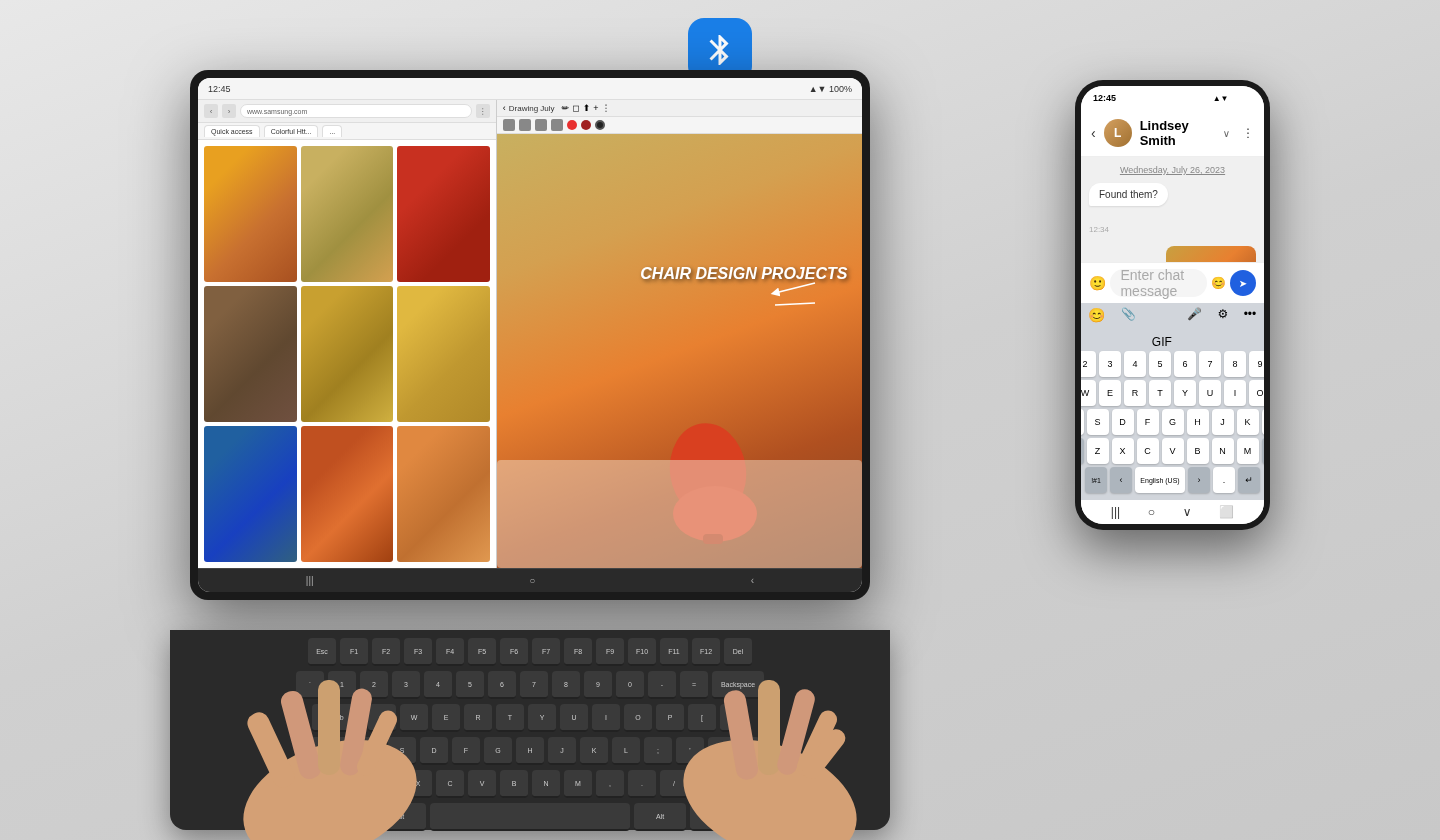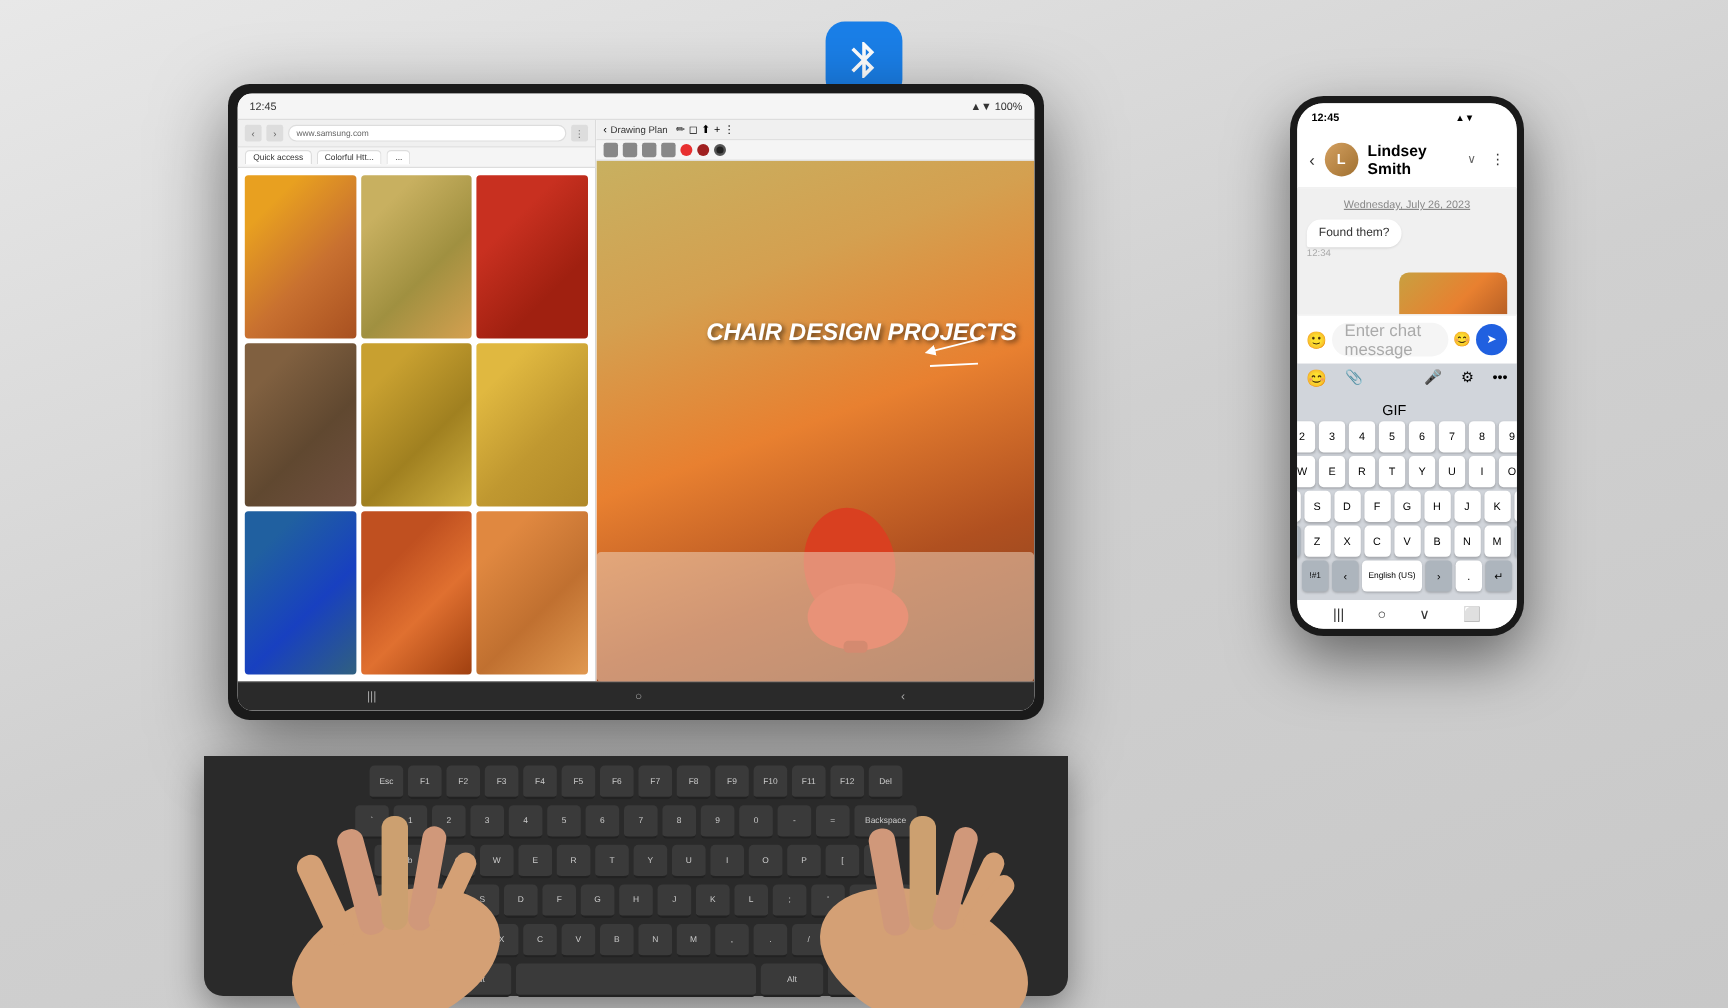--- a/index.html
+++ b/index.html
@@ -408,21 +408,21 @@
       display: inline-block;
       max-width: 80%;
       font-size: 10px;
       color: #333;
       box-shadow: 0 1px 2px rgba(0,0,0,0.1);
     }
 
     .message-time {
       font-size: 8px;
       color: #aaa;
-      margin-top: 0;
+      margin-top: 19px;
     }
 
     .message-image {
       width: 90px;
       height: 60px;
       background: linear-gradient(135deg, #c8a040, #e88030, #a05020);
       border-radius: 8px;
       margin-top: 4px;
     }
 
@@ -568,21 +568,21 @@
                 <div class="grid-img img-room7"></div>
                 <div class="grid-img img-room8"></div>
                 <div class="grid-img img-room9"></div>
               </div>
             </div>
           </div>
 
           <div class="drawing-panel">
             <div class="drawing-toolbar">
               <span style="font-size:9px;">‹</span>
-              <span class="drawing-toolbar-title">Drawing Plan</span>
+              <span class="drawing-toolbar-title">Drawing July</span>
               <span style="font-size:9px;">✏</span>
               <span style="font-size:9px;">◻</span>
               <span style="font-size:9px;">⬆</span>
               <span style="font-size:9px;">+</span>
               <span style="font-size:9px;">⋮</span>
             </div>
             <div class="drawing-tools">
               <div class="tool-icon" style="background:#888;"></div>
               <div class="tool-icon" style="background:#888;"></div>
               <div class="tool-icon" style="background:#888;"></div>
@@ -599,21 +599,21 @@
 
                   <ellipse cx="65" cy="55" rx="38" ry="48" fill="#d94020" transform="rotate(-8, 65, 55)"></ellipse>
 
                   <ellipse cx="72" cy="98" rx="42" ry="28" fill="#e04828"></ellipse>
 
                   <rect x="60" y="118" width="20" height="10" rx="4" fill="#b83818"></rect>
                 </svg>
 
                 <div style="position:absolute; bottom:0; left:0; right:0; height:25%; background: rgba(240,220,200,0.5); border-radius: 4px;"></div>
 
-                <div class="drawing-text-overlay" style="font-size:20px; font-weight:900; color:white; text-shadow: 2px 2px 4px rgba(0,0,0,0.6); font-style:italic; top:30%; right:4%; text-align:center; line-height:1.3; position:absolute;">CHAIR DESIGN PROJECTS</div>
+                <div class="drawing-text-overlay" style="font-size:16px; font-weight:900; color:white; text-shadow: 2px 2px 4px rgba(0,0,0,0.6); font-style:italic; top:30%; right:4%; text-align:center; line-height:1.3; position:absolute;">CHAIR DESIGN PROJECTS</div>
 
                 <svg style="position:absolute; top:32%; right:10%; width:60px; height:40px;" viewBox="0 0 60 40">
                   <line x1="50" y1="10" x2="10" y2="20" stroke="white" stroke-width="1.5" marker-end="url(#arrow)"></line>
                   <line x1="50" y1="30" x2="10" y2="32" stroke="white" stroke-width="1.5"></line>
                   <defs>
                     <marker id="arrow" markerWidth="6" markerHeight="6" refX="3" refY="3" orient="auto">
                       <path d="M0,0 L6,3 L0,6 Z" fill="white"></path>
                     </marker>
                   </defs>
                 </svg>

